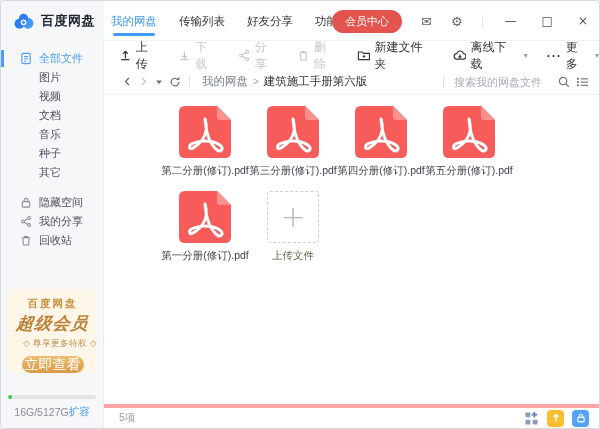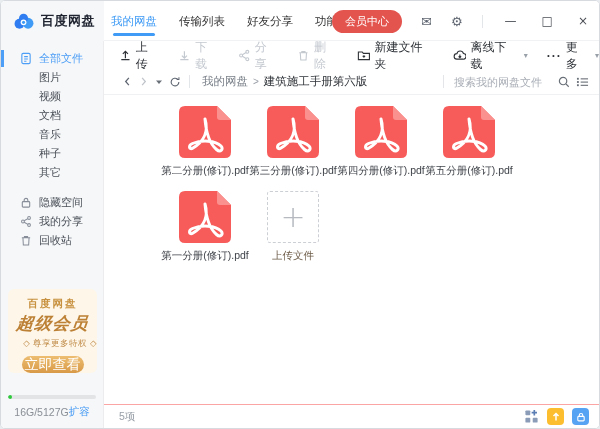--- a/index.html
+++ b/index.html
@@ -67,21 +67,21 @@
   
   .content { position:absolute; left:104px; top:95px; right:0; bottom:24px; background:#fff; overflow:hidden;margin-left:44px; }
   .grid { display:flex; flex-wrap:wrap; padding:10px 0 0 12px; }
   .cell { width:88px; display:flex; flex-direction:column; align-items:center; margin-bottom:13px; cursor:pointer; }
   .fname { margin-top:6px; font-size:10.5px; color:#40444a; white-space:nowrap; }
   .upload-tile { width:52px; height:52px; border:1px dashed #cccfd4; border-radius:3px; display:flex; align-items:center; justify-content:center; cursor:pointer; }
   .plus { font-size:30px; font-weight:200; color:#b6bac0; line-height:1; font-family:"DejaVu Sans",sans-serif; }
   .upload-label { margin-top:6px; font-size:10.5px; color:#6d5c49; }
 
   
-  .statusbar { position:absolute; left:103px; right:0; bottom:0; height:24px; background:#fff; border-top:1px solid #fca5a5; display:flex; align-items:center; padding:0 10px 0 15px; }
+  .statusbar { position:absolute; left:103px; right:0; bottom:0; height:24px; background:#fff; border-top:4px solid #fca5a5; display:flex; align-items:center; padding:0 10px 0 15px; }
   .count { font-size:10.5px; color:#9aa0a8; }
   .sb-right { display:flex; align-items:center; gap:8px; }
   .sq-btn { width:17px; height:17px; border-radius:4px; display:flex; align-items:center; justify-content:center; cursor:pointer; }
   .sq-btn.yellow { background:#fcbe2e; }
   .sq-btn.blue { background:#57a3f3; }
   .widgets { cursor:pointer; display:flex; }
 </style>
 </head>
 <body>
 

